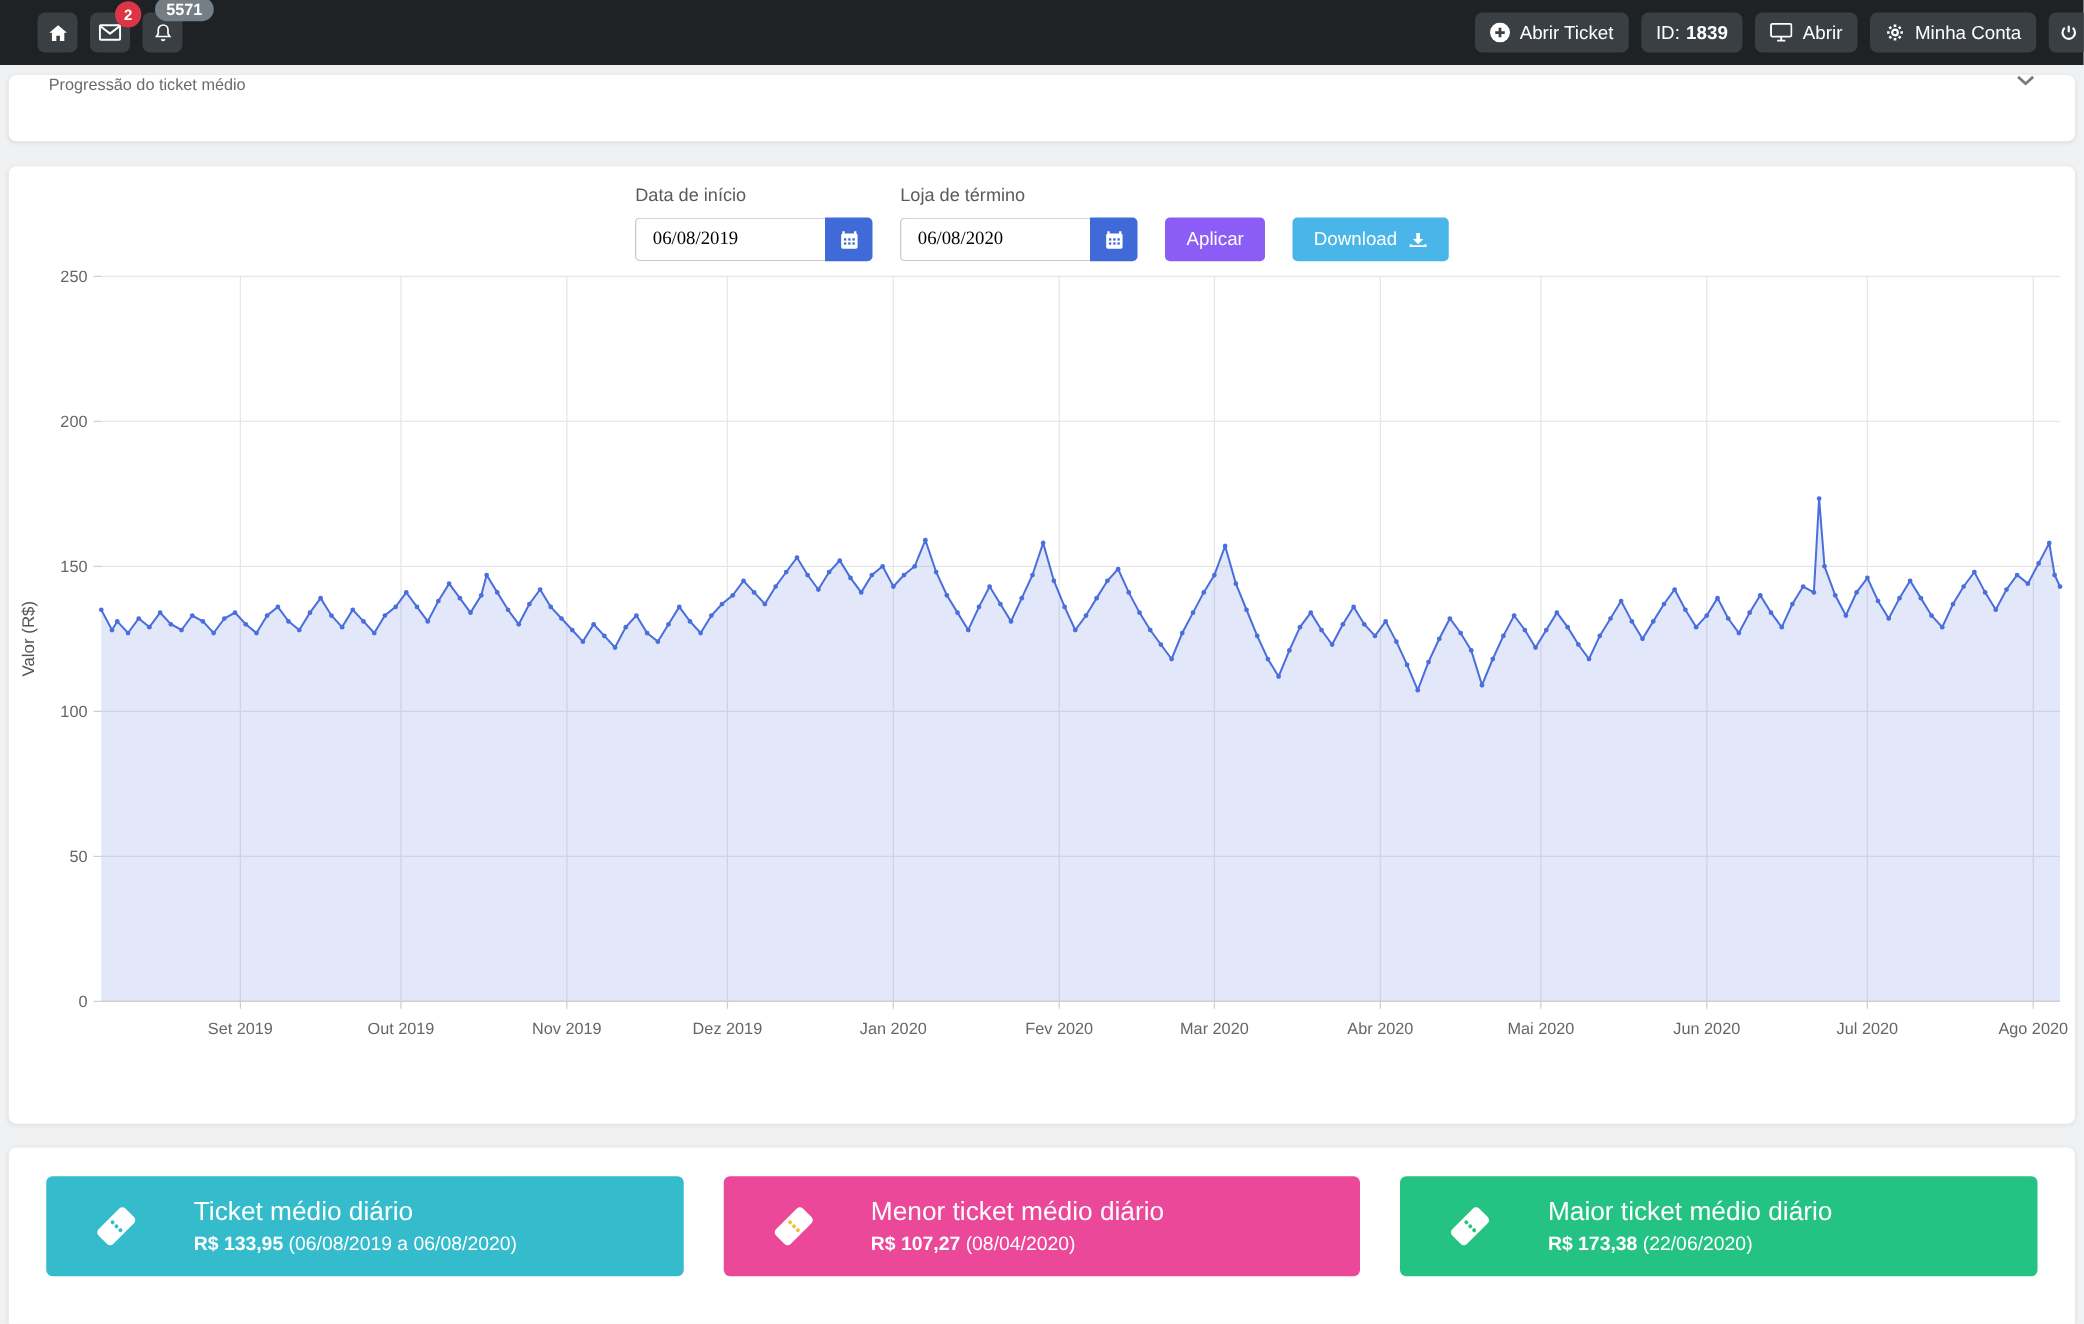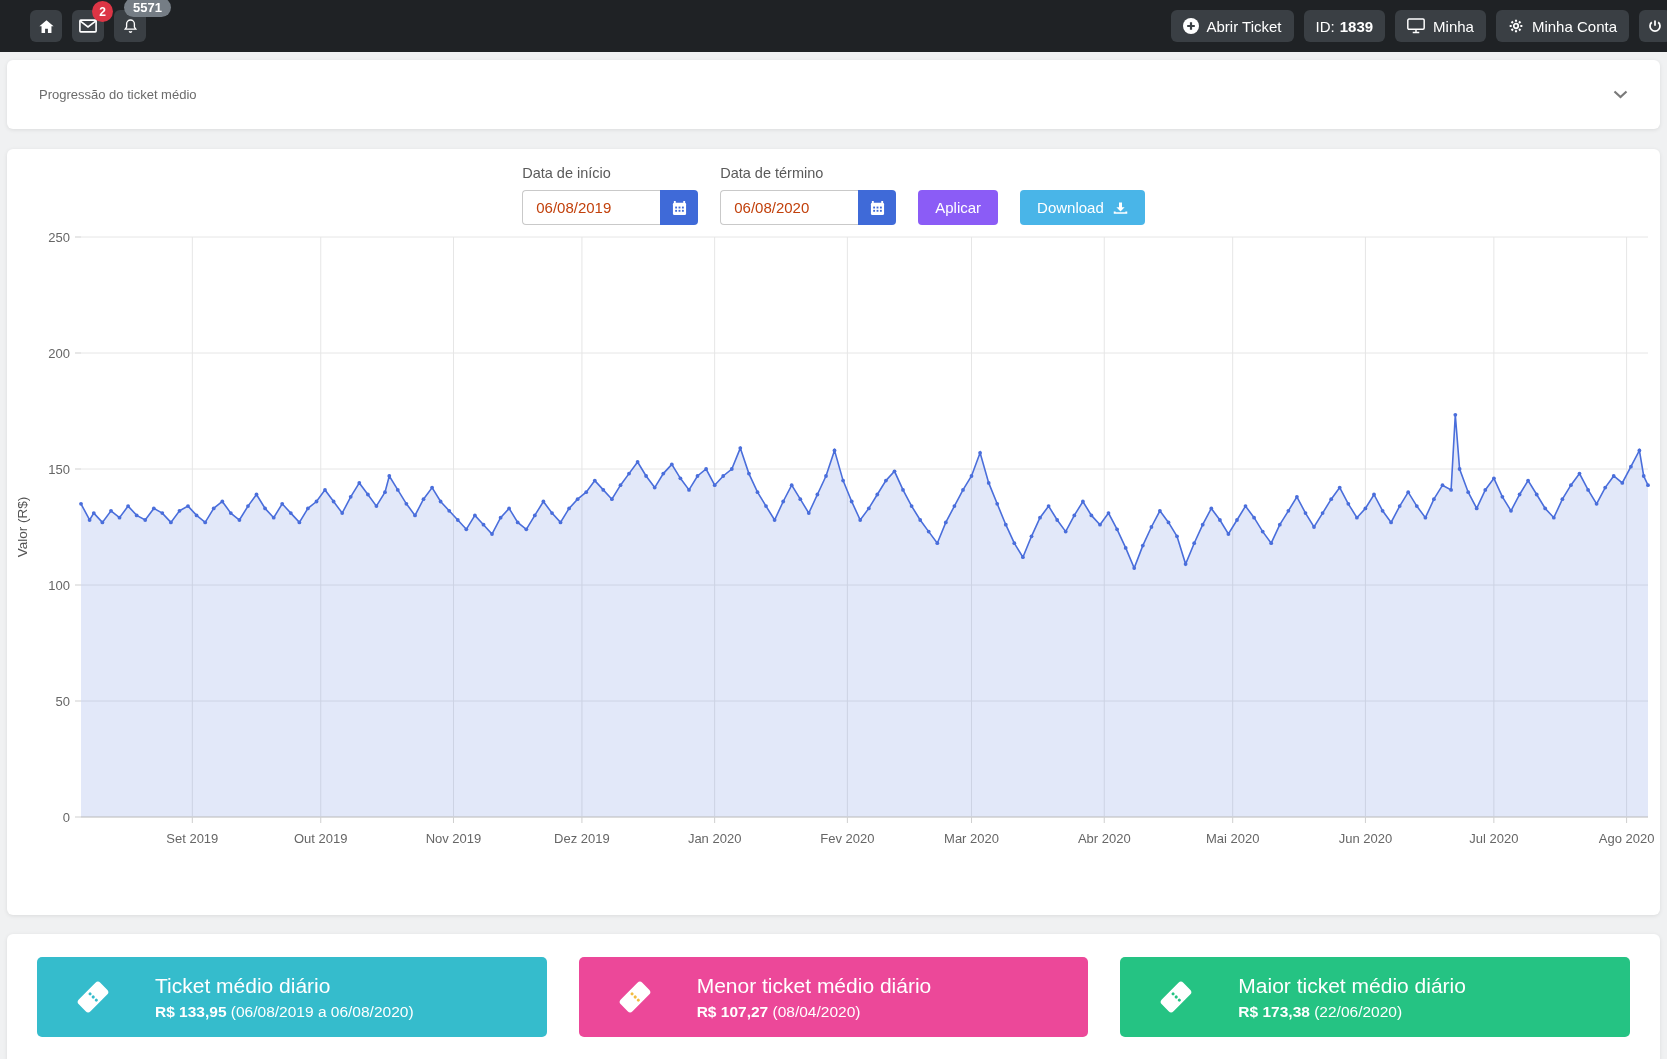--- a/index.html
+++ b/index.html
@@ -17,33 +17,33 @@
   .badge-red { position:absolute; top:-9px; right:-9px; background:#dc3545; color:#fff;
     font-size:12px; font-weight:bold; border-radius:50%; width:21px; height:21px;
     display:flex; align-items:center; justify-content:center; }
   .badge-gray { position:absolute; top:-12px; left:50%; margin-left:-6px; background:#757d85;
     color:#fff; font-size:13px; font-weight:bold; border-radius:10px; padding:2px 9px; }
   .power-btn { margin-right:-16px; }
 
   
   .panel { background:#fff; border-radius:6px; margin:0 7px;
     box-shadow:0 1px 4px rgba(0,0,0,0.09); }
-  .collapse-panel { margin-top:8px; height:69px; display:flex; align-items:center;
+  .collapse-panel { margin-top:8px; height:53px; display:flex; 
     padding:0 32px; cursor:pointer; }
   .collapse-title { font-size:13px; color:#6b6b6b; }
   .collapse-chevron { margin-left:auto; display:flex; }
 
   
   .chart-card { margin-top:20px; height:766px; padding-top:16px; }
   .controls { display:flex; justify-content:center; align-items:flex-end; gap:22px; }
   .ctrl-col { display:flex; flex-direction:column; align-items:flex-start; gap:9px; }
   .ctrl-label { font-size:14.5px; color:#5a5a5a; }
   .input-group { display:flex; }
-  .date-input { width:138px; height:35px; border:1px solid #c9c9c9; border-right:none;
-    border-radius:4px 0 0 4px; padding:0 13px; font-size:15px; color:#c2410c; outline:none; }
+  .date-input { width:152px; height:35px; border:1px solid #c9c9c9; border-right:none;
+    border-radius:4px 0 0 4px; padding:0 13px; font-size:15px; color:#000000; outline:none;font-family:Liberation Serif, serif; }
   .cal-btn { width:38px; height:35px; background:#3f6ad8; color:#3f6ad8; border:none;
     border-radius:0 4px 4px 0; display:flex; align-items:center; justify-content:center; cursor:pointer; }
   .btn { height:35px; border:none; border-radius:4px; color:#fff; font-size:15px;
     padding:0 17px; cursor:pointer; display:flex; align-items:center; gap:9px; }
   .btn-apply { background:#8b5cf6; }
   .btn-download { background:#49b5e8; }
   .chart-title { text-align:center; font-weight:bold; color:#6e6e6e; font-size:15px;
     line-height:1.3; margin-top:16px; }
   .chart-wrap { margin-top:4px; padding:0 4px; }
 
@@ -103,21 +103,21 @@
       <span>ID:</span>
       <span style="font-weight:bold; margin-left:-3px">1839</span>
     </button>
     <button class="nav-btn">
       <span style="display:flex">
         <svg width="18" height="16" viewBox="0 0 22 19" fill="none" stroke="#fff" stroke-width="1.8">
           <rect x="1" y="1" width="20" height="12.5" rx="1.5"></rect>
             <path d="M7 17.5 H15 M11 14 V17.5"></path>
         </svg>
       </span>
-      <span>Minha</span>
+      <span>Abrir</span>
     </button>
     <button class="nav-btn">
       <span style="display:flex">
         <svg width="16" height="16" viewBox="0 0 24 24" stroke="#fff" fill="none">
           <circle cx="12" cy="12" r="3.4" stroke-width="2.6"></circle>
           <g stroke-width="3.2">
             <path d="M12 2.5 V5.5 M12 18.5 V21.5 M2.5 12 H5.5 M18.5 12 H21.5"></path>
             <path d="M5.3 5.3 L7.4 7.4 M16.6 16.6 L18.7 18.7 M18.7 5.3 L16.6 7.4 M7.4 16.6 L5.3 18.7"></path>
           </g>
         </svg>
@@ -162,21 +162,21 @@
                   <rect x="3.4" y="10.5" width="2" height="2"></rect>
                   <rect x="7" y="10.5" width="2" height="2"></rect>
                   <rect x="10.6" y="10.5" width="2" height="2"></rect>
                 </g>
             </svg>
           </span>
         </button>
       </div>
     </div>
     <div class="ctrl-col">
-      <span class="ctrl-label">Data de término</span>
+      <span class="ctrl-label">Loja de término</span>
       <div class="input-group">
         <input class="date-input" value="06/08/2020" style="">
         <button class="cal-btn">
           <span style="display:flex">
             <svg width="15" height="16" viewBox="0 0 16 17">
                 <path d="M3 1 V4 M13 1 V4" stroke="#fff" stroke-width="2"></path>
                 <rect x="1" y="3" width="14" height="13" rx="1.5" fill="#fff"></rect>
               <g fill="currentColor">
                   <rect x="3.4" y="7" width="2" height="2"></rect>
                   <rect x="7" y="7" width="2" height="2"></rect>

